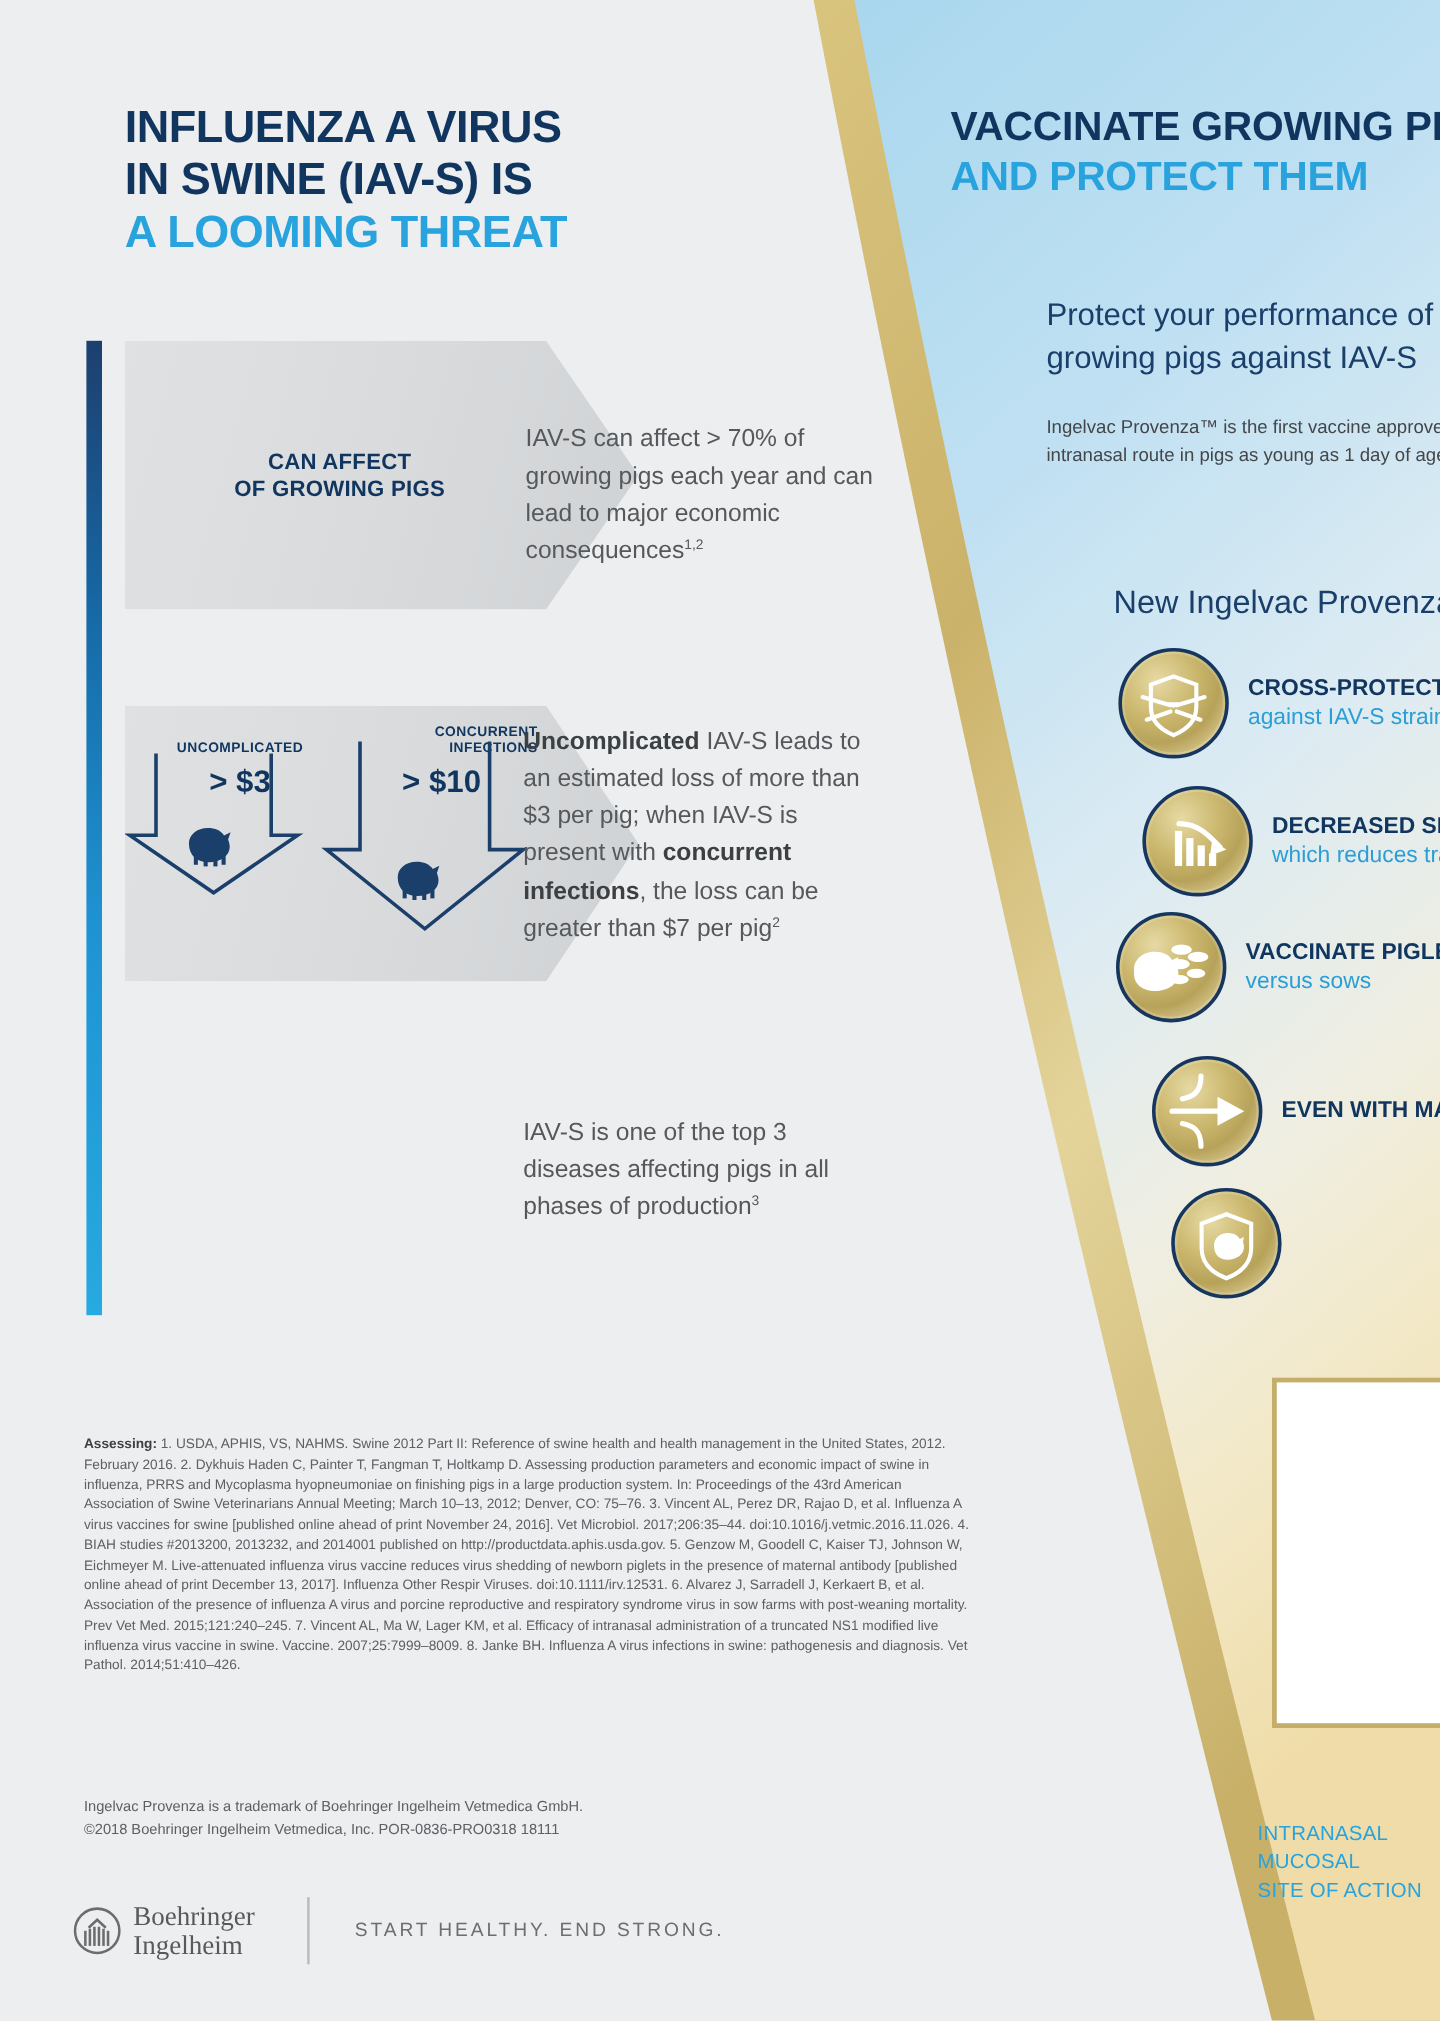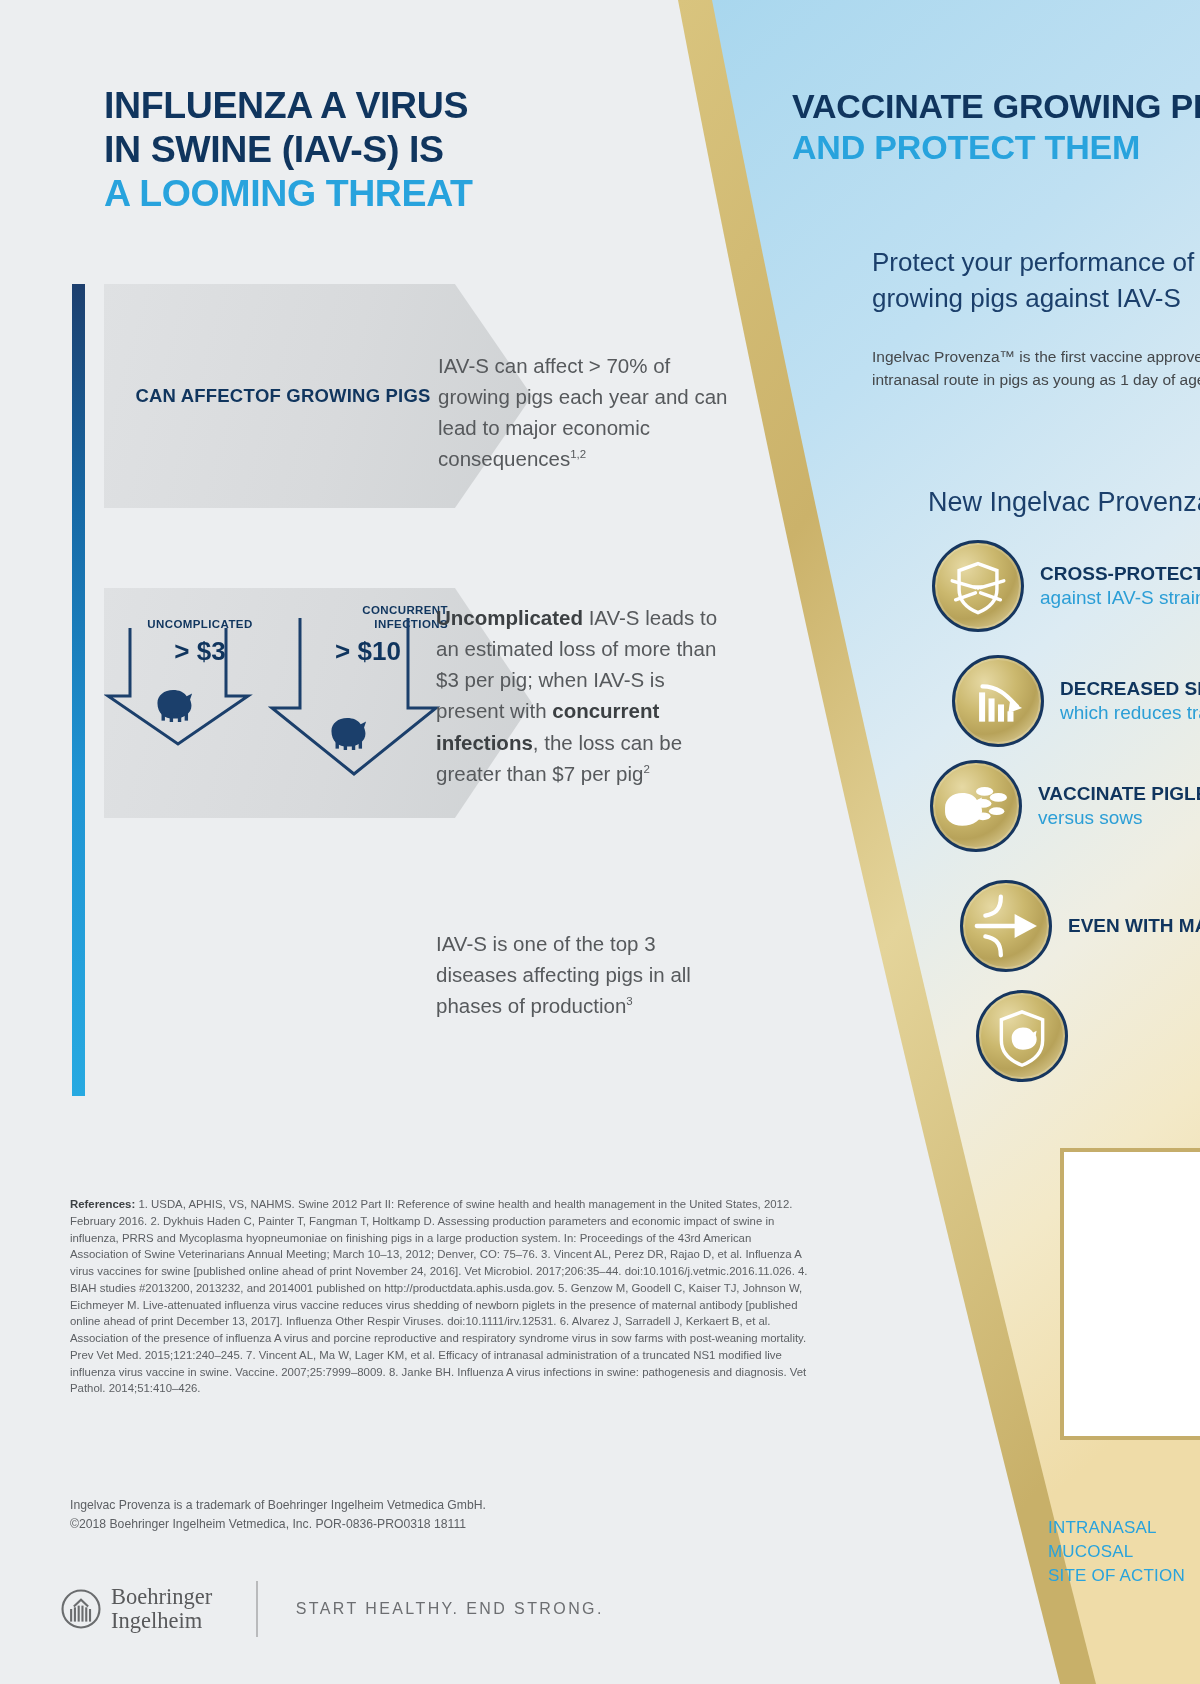--- a/index.html
+++ b/index.html
@@ -65,21 +65,21 @@
   .chev {
     position: absolute;
     left: 0; top: 0;
     background: linear-gradient(105deg, #dfe1e3 0%, #d8dadc 55%, #cfd2d4 100%);
     clip-path: polygon(0 0, 82% 0, 100% 50%, 82% 100%, 0 100%);
   }
   .chev-inner {
     position: relative;
     width: 100%; height: 100%;
     display: flex;
-    flex-direction: row;
+    flex-direction: column;
     align-items: center;
     justify-content: center;
   }
   .stat-caption-top {
     font-size: 18.5px;
     font-weight: 700;
     color: #10355e;
     letter-spacing: 0.2px;
     text-align: center;
   }
@@ -454,21 +454,21 @@
     <div class="body-text" style="left:436px; top:602px; width:300px;">
       <b>Uncomplicated</b><span> IAV-S leads to an estimated loss of more than $3 per pig; when IAV-S is present with </span><b>concurrent infections</b><span>, the loss can be greater than $7 per pig</span><sup>2</sup>
     </div>
 
 
     <div class="body-text" style="left:436px; top:928px; width:300px;">
       <span>IAV-S is one of the top 3 diseases affecting pigs in all phases of production</span><sup>3</sup>
     </div>
 
     <div class="refs">
-      <b>References:</b>
+      <b>Assessing:</b>
       <span>1. USDA, APHIS, VS, NAHMS. Swine 2012 Part II: Reference of swine health and health management in the United States, 2012. February 2016. 2. Dykhuis Haden C, Painter T, Fangman T, Holtkamp D. Assessing production parameters and economic impact of swine in influenza, PRRS and Mycoplasma hyopneumoniae on finishing pigs in a large production system. In: Proceedings of the 43rd American Association of Swine Veterinarians Annual Meeting; March 10–13, 2012; Denver, CO: 75–76. 3. Vincent AL, Perez DR, Rajao D, et al. Influenza A virus vaccines for swine [published online ahead of print November 24, 2016]. Vet Microbiol. 2017;206:35–44. doi:10.1016/j.vetmic.2016.11.026. 4. BIAH studies #2013200, 2013232, and 2014001 published on http://productdata.aphis.usda.gov. 5. Genzow M, Goodell C, Kaiser TJ, Johnson W, Eichmeyer M. Live-attenuated influenza virus vaccine reduces virus shedding of newborn piglets in the presence of maternal antibody [published online ahead of print December 13, 2017]. Influenza Other Respir Viruses. doi:10.1111/irv.12531. 6. Alvarez J, Sarradell J, Kerkaert B, et al. Association of the presence of influenza A virus and porcine reproductive and respiratory syndrome virus in sow farms with post-weaning mortality. Prev Vet Med. 2015;121:240–245. 7. Vincent AL, Ma W, Lager KM, et al. Efficacy of intranasal administration of a truncated NS1 modified live influenza virus vaccine in swine. Vaccine. 2007;25:7999–8009. 8. Janke BH. Influenza A virus infections in swine: pathogenesis and diagnosis. Vet Pathol. 2014;51:410–426.</span>
     </div>
 
     <div class="tm-block">
       <div>Ingelvac Provenza is a trademark of Boehringer Ingelheim Vetmedica GmbH.</div>
       <div>©2018 Boehringer Ingelheim Vetmedica, Inc. POR-0836-PRO0318 18111</div>
     </div>
 
     <div class="footer">
       <div class="bi-logo">

